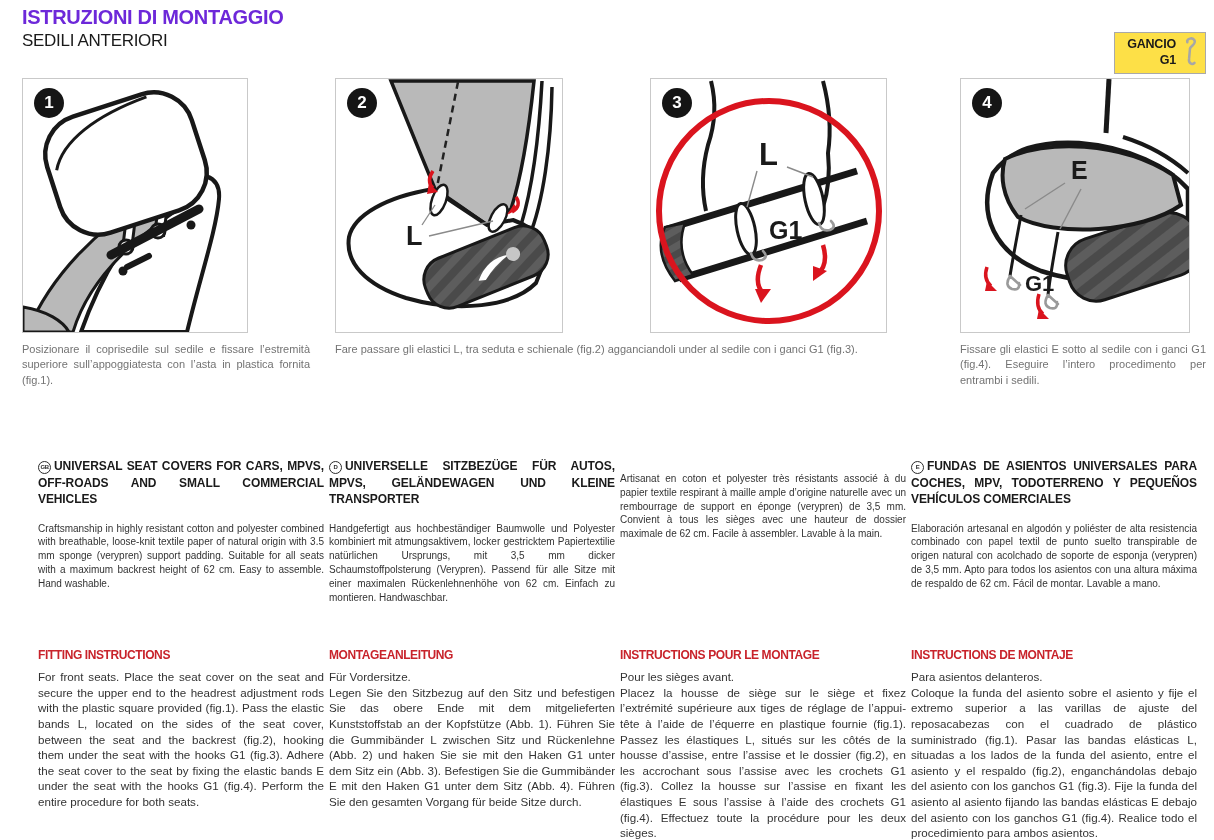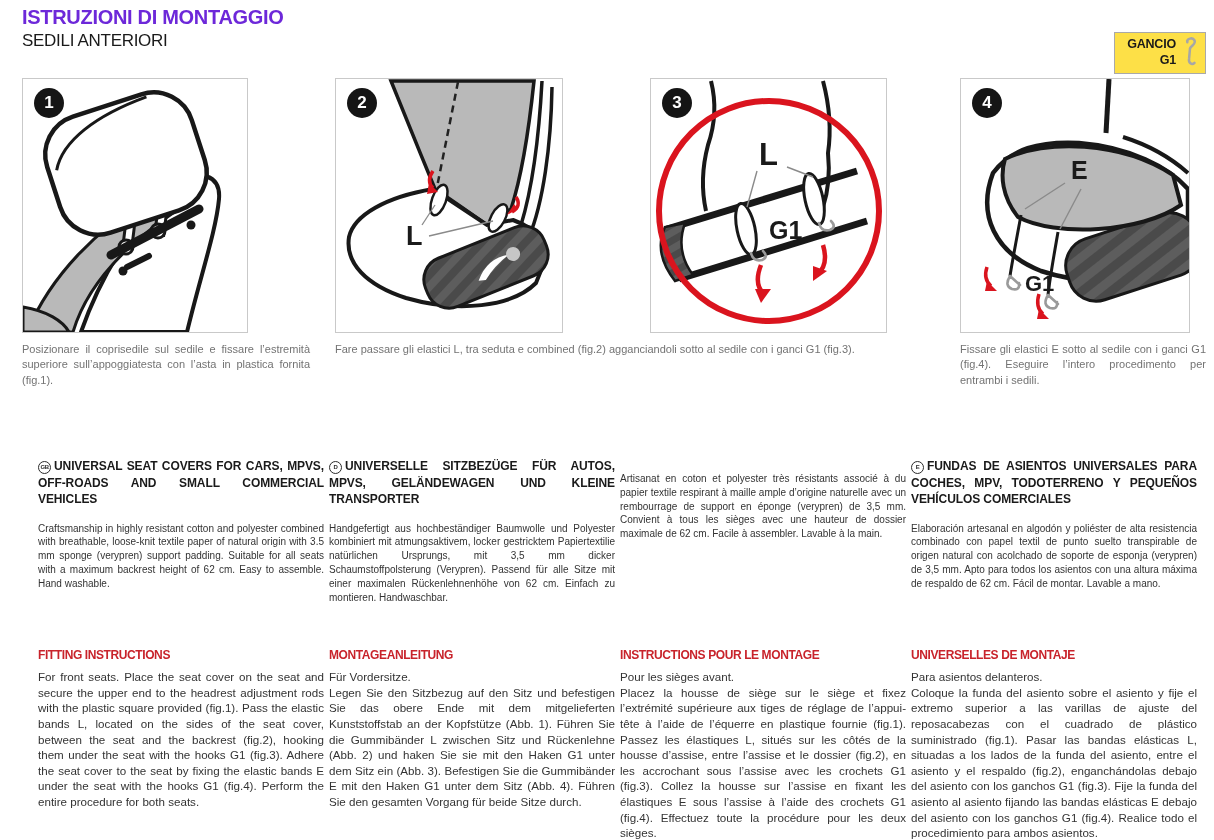--- a/index.html
+++ b/index.html
@@ -199,21 +199,21 @@
       <text x="64" y="212" font-size="22" font-weight="bold" fill="#1a1a1a">G1</text>
 
       <path d="M 26 188 Q 22 200 30 207" fill="none" stroke="#da141e" stroke-width="3.5"></path>
       <polygon points="26,202 36,212 24,212" fill="#da141e"></polygon>
       <path d="M 78 215 Q 74 228 82 235" fill="none" stroke="#da141e" stroke-width="3.5"></path>
       <polygon points="78,230 88,240 76,240" fill="#da141e"></polygon>
     </svg>
   </div>
 
   <div class="caption" style="left:22px;width:288px;">Posizionare il coprisedile sul sedile e fissare l’estremità superiore sull’appoggiatesta con l’asta in plastica fornita (fig.1).</div>
-  <div class="caption" style="left:335px;width:552px;">Fare passare gli elastici L, tra seduta e combined (fig.2) agganciandoli sotto al sedile con i ganci G1 (fig.3).</div>
+  <div class="caption" style="left:335px;width:552px;">Fare passare gli elastici L, tra seduta e schienale (fig.2) agganciandoli under al sedile con i ganci G1 (fig.3).</div>
   <div class="caption" style="left:960px;width:246px;">Fissare gli elastici E sotto al sedile con i ganci G1 (fig.4). Eseguire l’intero procedimento per entrambi i sedili.</div>
 
   <div class="grid desc-grid">
     <div>
       <div class="desc-title">
         <span class="lang-icon">
             <span>GB</span>
           </span><span>UNIVERSAL SEAT COVERS FOR CARS, MPVS, OFF-ROADS AND SMALL COMMERCIAL VEHICLES</span>
       </div>
       <div class="desc-body">Craftsmanship in highly resistant cotton and polyester combined with breathable, loose-knit textile paper of natural origin with 3.5 mm sponge (verypren) support padding. Suitable for all seats with a maximum backrest height of 62 cm. Easy to assemble. Hand washable.</div>
@@ -248,19 +248,19 @@
       <div class="instr-title">MONTAGEANLEITUNG</div>
       <div class="instr-body">Für Vordersitze.
 Legen Sie den Sitzbezug auf den Sitz und befestigen Sie das obere Ende mit dem mitgelieferten Kunststoffstab an der Kopfstütze (Abb. 1). Führen Sie die Gummibänder L zwischen Sitz und Rückenlehne (Abb. 2) und haken Sie sie mit den Haken G1 unter dem Sitz ein (Abb. 3). Befestigen Sie die Gummibänder E mit den Haken G1 unter dem Sitz (Abb. 4). Führen Sie den gesamten Vorgang für beide Sitze durch.</div>
     </div>
     <div>
       <div class="instr-title">INSTRUCTIONS POUR LE MONTAGE</div>
       <div class="instr-body">Pour les sièges avant.
 Placez la housse de siège sur le siège et fixez l’extrémité supérieure aux tiges de réglage de l’appui-tête à l’aide de l’équerre en plastique fournie (fig.1). Passez les élastiques L, situés sur les côtés de la housse d’assise, entre l’assise et le dossier (fig.2), en les accrochant sous l’assise avec les crochets G1 (fig.3). Collez la housse sur l’assise en fixant les élastiques E sous l’assise à l’aide des crochets G1 (fig.4). Effectuez toute la procédure pour les deux sièges.</div>
     </div>
     <div>
-      <div class="instr-title">UNIVERSELLES DE MONTAJE</div>
+      <div class="instr-title">INSTRUCTIONS DE MONTAJE</div>
       <div class="instr-body">Para asientos delanteros.
 Coloque la funda del asiento sobre el asiento y fije el extremo superior a las varillas de ajuste del reposacabezas con el cuadrado de plástico suministrado (fig.1). Pasar las bandas elásticas L, situadas a los lados de la funda del asiento, entre el asiento y el respaldo (fig.2), enganchándolas debajo del asiento con los ganchos G1 (fig.3). Fije la funda del asiento al asiento fijando las bandas elásticas E debajo del asiento con los ganchos G1 (fig.4). Realice todo el procedimiento para ambos asientos.</div>
     </div>
   </div>
 
 </div>
 
 </body></html>

